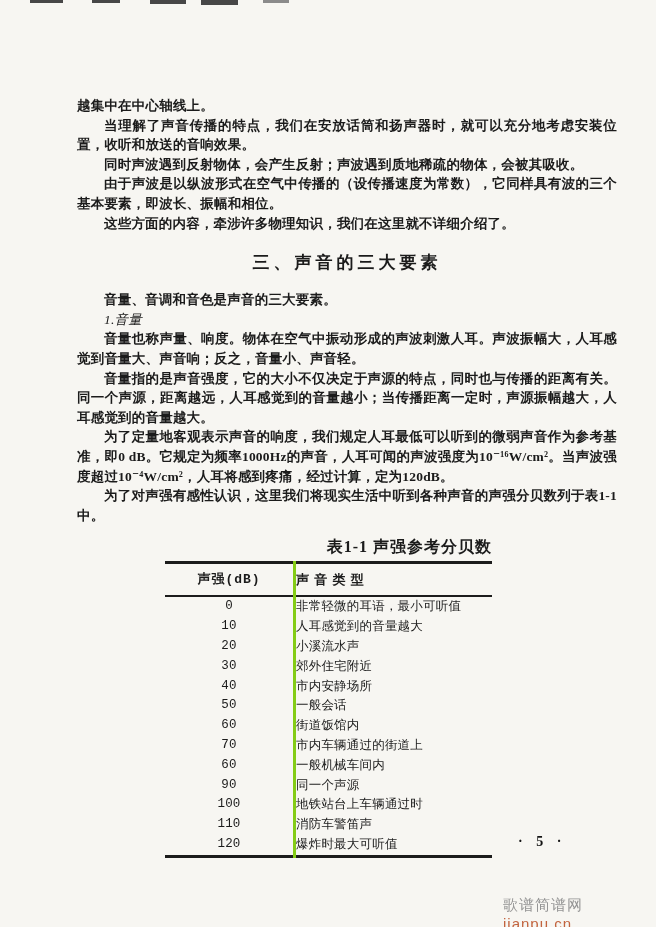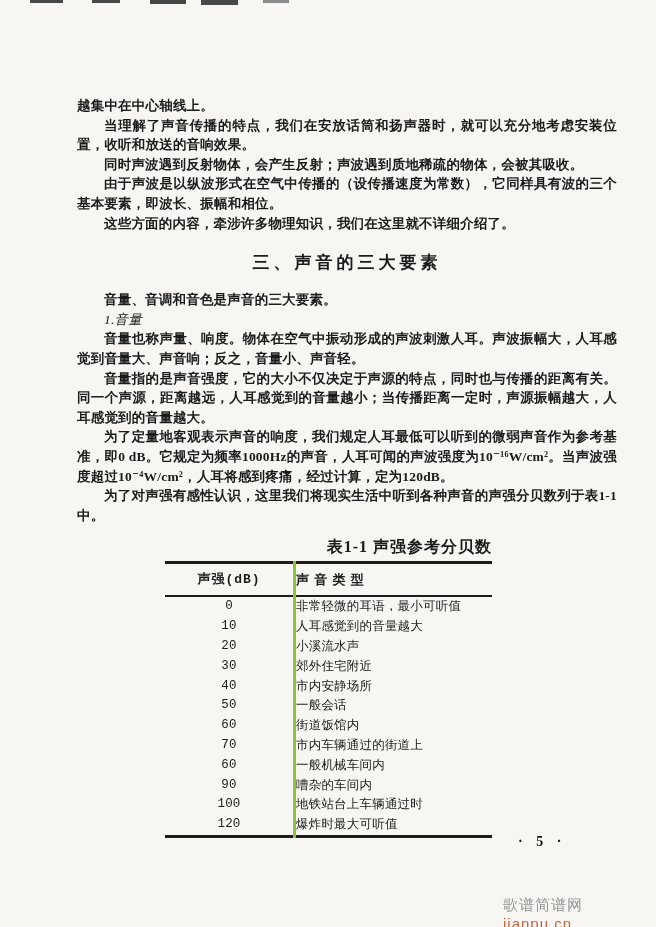--- a/index.html
+++ b/index.html
@@ -143,25 +143,29 @@
           <tr>
             <td class="col-db">70</td>
             <td class="col-type">市内车辆通过的街道上</td>
           </tr>
           <tr>
             <td class="col-db">60</td>
             <td class="col-type">一般机械车间内</td>
           </tr>
           <tr>
             <td class="col-db">90</td>
-            <td class="col-type">嘈杂的车间内</td>
+            <td class="col-type">同一个声源</td>
           </tr>
           <tr>
             <td class="col-db">100</td>
             <td class="col-type">地铁站台上车辆通过时</td>
+          </tr>
+          <tr>
+            <td class="col-db">110</td>
+            <td class="col-type">消防车警笛声</td>
           </tr>
           <tr>
             <td class="col-db">120</td>
             <td class="col-type">爆炸时最大可听值</td>
           </tr>
         </tbody>
     </table>
   </div>
 
   <div class="page-number">· 5 ·</div>

